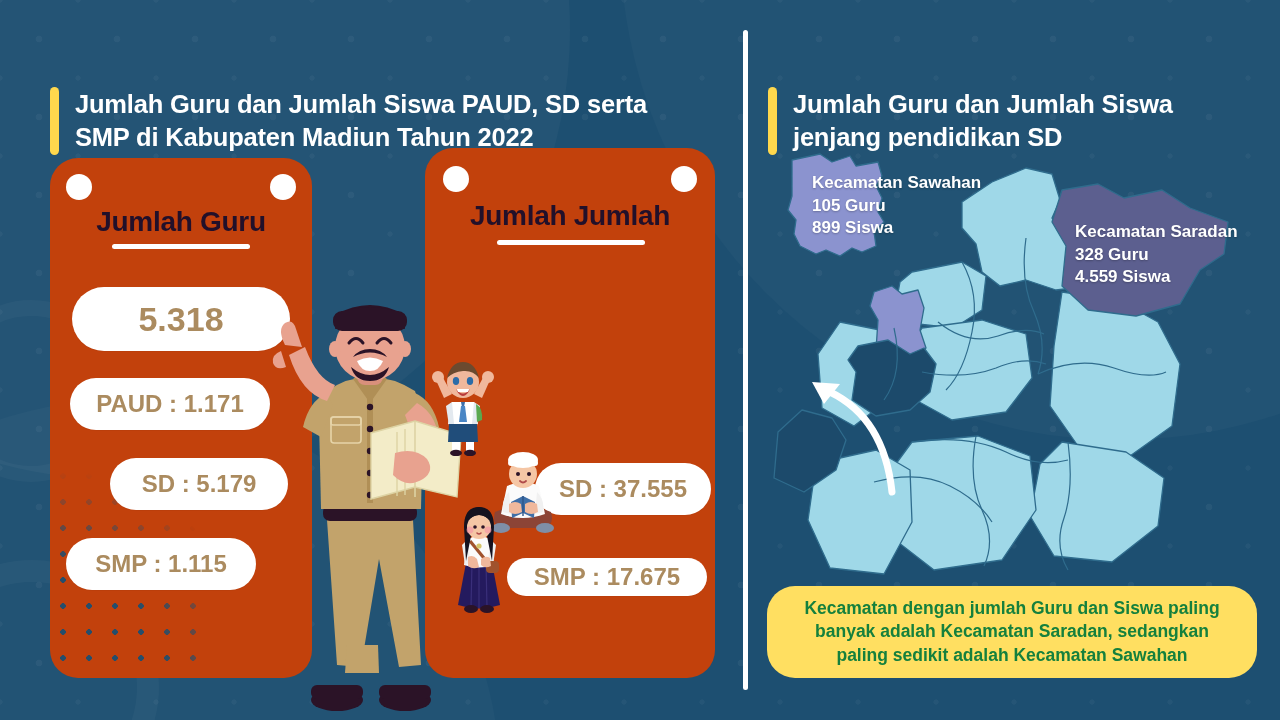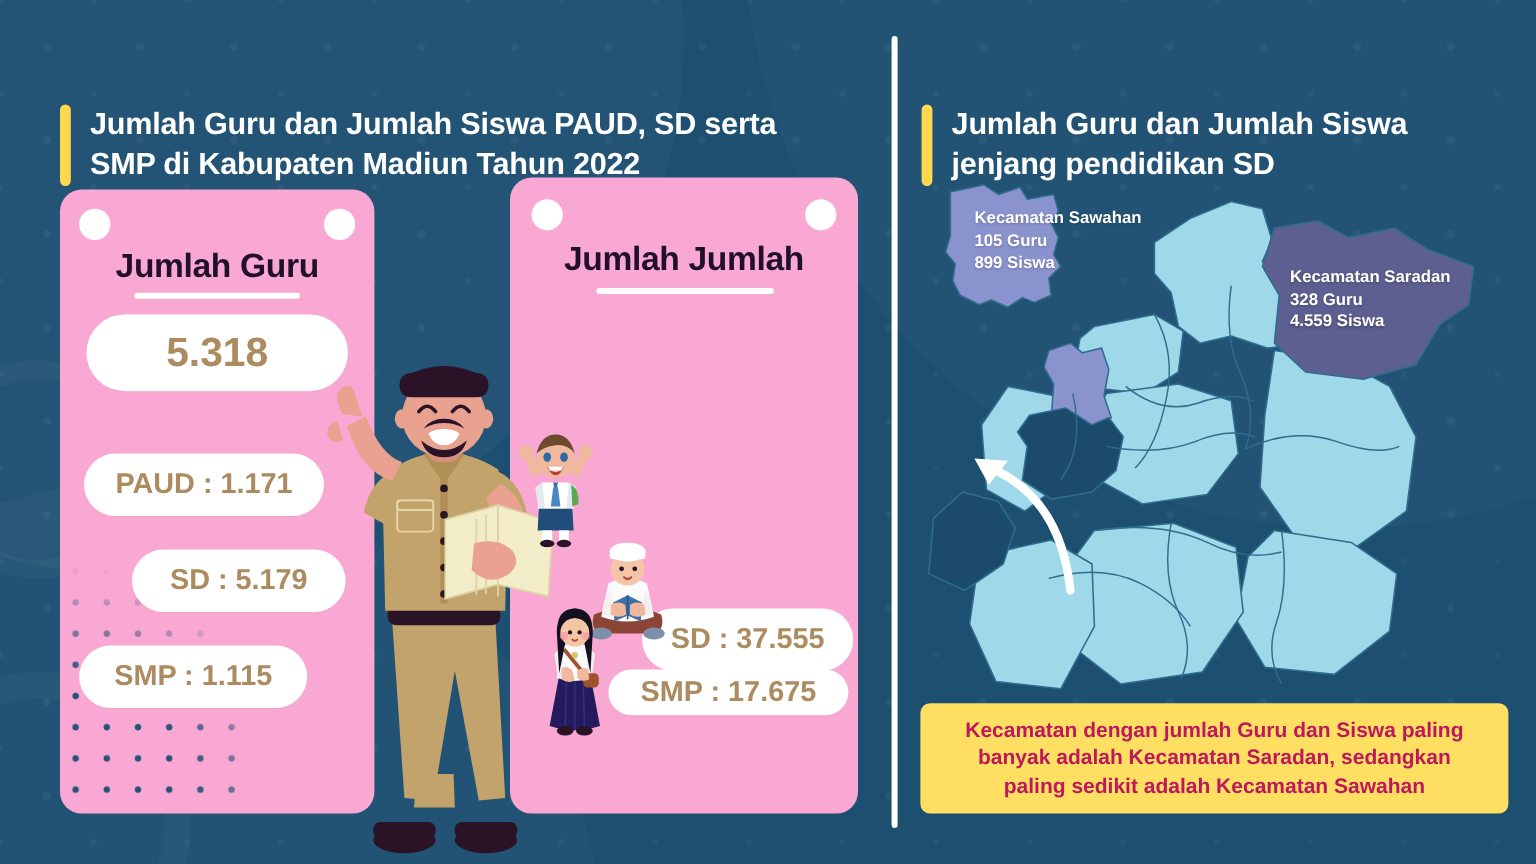--- a/index.html
+++ b/index.html
@@ -46,21 +46,21 @@
   #title-right .title-bar{height:68px;}
 
   
   .divider{
     position:absolute;left:743px;top:30px;width:5px;height:660px;
     background:#ffffff;border-radius:3px;
   }
 
   
   .card{
-    position:absolute;background:#f9a8d4;border-radius:18px;overflow:hidden;
+    position:absolute;background:#c2410c;border-radius:28px;overflow:hidden;
   }
   #card-guru{left:50px;top:158px;width:262px;height:520px;}
   #card-siswa{left:425px;top:148px;width:290px;height:530px;}
   .punch{
     position:absolute;width:26px;height:26px;border-radius:50%;background:#ffffff;
   }
   .card-title{
     position:absolute;left:0;right:0;text-align:center;
     color:#22102a;font-weight:bold;font-size:28px;letter-spacing:-0.3px;
   }
@@ -89,32 +89,32 @@
   
   .illus{position:absolute;}
   #teacher{left:265px;top:305px;width:215px;height:415px;}
   #kid-paud{left:432px;top:358px;width:62px;height:98px;}
   #kid-sd{left:487px;top:452px;width:72px;height:86px;}
   #kid-smp{left:448px;top:505px;width:62px;height:112px;}
 
   
   #map{position:absolute;left:762px;top:142px;width:500px;height:440px;}
   .map-label{
-    position:absolute;color:#ffffff;font-weight:bold;font-size:14px;line-height:1.33;
+    position:absolute;color:#ffffff;font-weight:bold;font-size:17px;line-height:1.33;
     white-space:pre-line;text-shadow:0 1px 2px rgba(0,0,0,.25);
   }
   #label-sawahan{left:812px;top:172px;}
   #label-saradan{left:1075px;top:221px;}
 
   
   #caption{
     position:absolute;left:767px;top:586px;width:490px;height:92px;
-    background:#ffdf61;border-radius:8px;
+    background:#ffdf61;border-radius:28px;
     display:flex;align-items:center;justify-content:center;
-    color:#be185d;font-weight:bold;font-size:17.5px;line-height:1.35;
+    color:#15803d;font-weight:bold;font-size:17.5px;line-height:1.35;
     text-align:center;white-space:pre-line;padding:0 14px;box-sizing:border-box;
   }
 </style>
 </head>
 <body>
 
 <div id="stage">
 
   <div class="bg-arc a1"></div>
   <div class="bg-arc a2"></div>
@@ -136,32 +136,32 @@
   </div>
 
   <div class="divider"></div>
 
   <div class="card" id="card-guru">
     <div class="card-dots"></div>
     <div class="punch" style="left:16px;top:16px;"></div>
     <div class="punch" style="right:16px;top:16px;"></div>
     <div class="card-title" style="top:48px;">Jumlah Guru</div>
     <div class="card-rule" style="left:62px;top:86px;width:138px;"></div>
-    <div class="pill big" style="left:22px;top:104px;width:218px;height:64px;">5.318</div>
+    <div class="pill big" style="left:22px;top:129px;width:218px;height:64px;">5.318</div>
     <div class="pill sub" style="left:20px;top:220px;width:200px;height:52px;">PAUD : 1.171</div>
     <div class="pill sub" style="left:60px;top:300px;width:178px;height:52px;">SD : 5.179</div>
     <div class="pill sub" style="left:16px;top:380px;width:190px;height:52px;">SMP : 1.115</div>
   </div>
 
   <div class="card" id="card-siswa">
     <div class="punch" style="left:18px;top:18px;"></div>
     <div class="punch" style="right:18px;top:18px;"></div>
     <div class="card-title" style="top:52px;">Jumlah Jumlah</div>
     <div class="card-rule" style="left:72px;top:92px;width:148px;"></div>
-    <div class="pill sub" style="left:110px;top:315px;width:176px;height:52px;margin-top:44px;">SD : 37.555</div>
+    <div class="pill sub" style="left:110px;top:315px;width:176px;height:52px;">SD : 37.555</div>
     <div class="pill sub" style="left:82px;top:410px;width:200px;height:38px;">SMP : 17.675</div>
   </div>
 
   <svg class="illus" id="teacher" viewBox="0 0 215 415">
 
     <path d="M62 215 h86 l8 145 -22 2 -20 -108 -18 108 -24 -2 Z" fill="#c2a36b"></path>
     <path d="M82 340 l-2 28 h34 l-1 -28 Z" fill="#c2a36b"></path>
 
     <ellipse cx="72" cy="395" rx="26" ry="11" fill="#2b1327"></ellipse>
     <ellipse cx="140" cy="395" rx="26" ry="11" fill="#2b1327"></ellipse>

